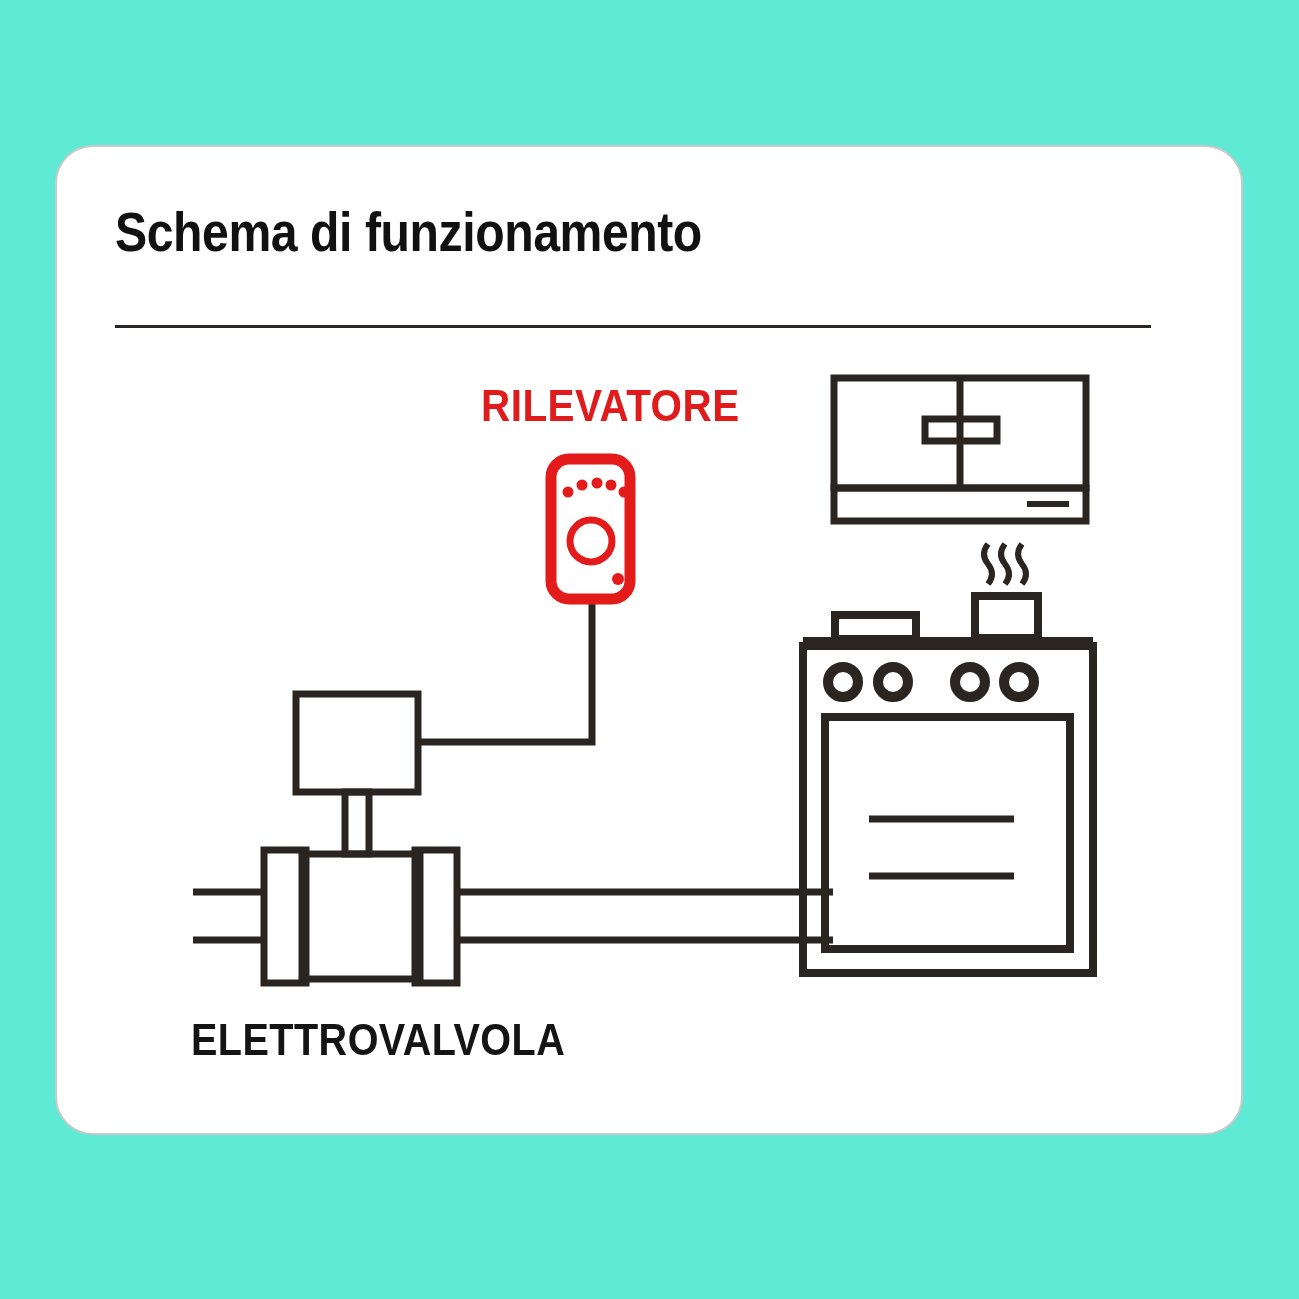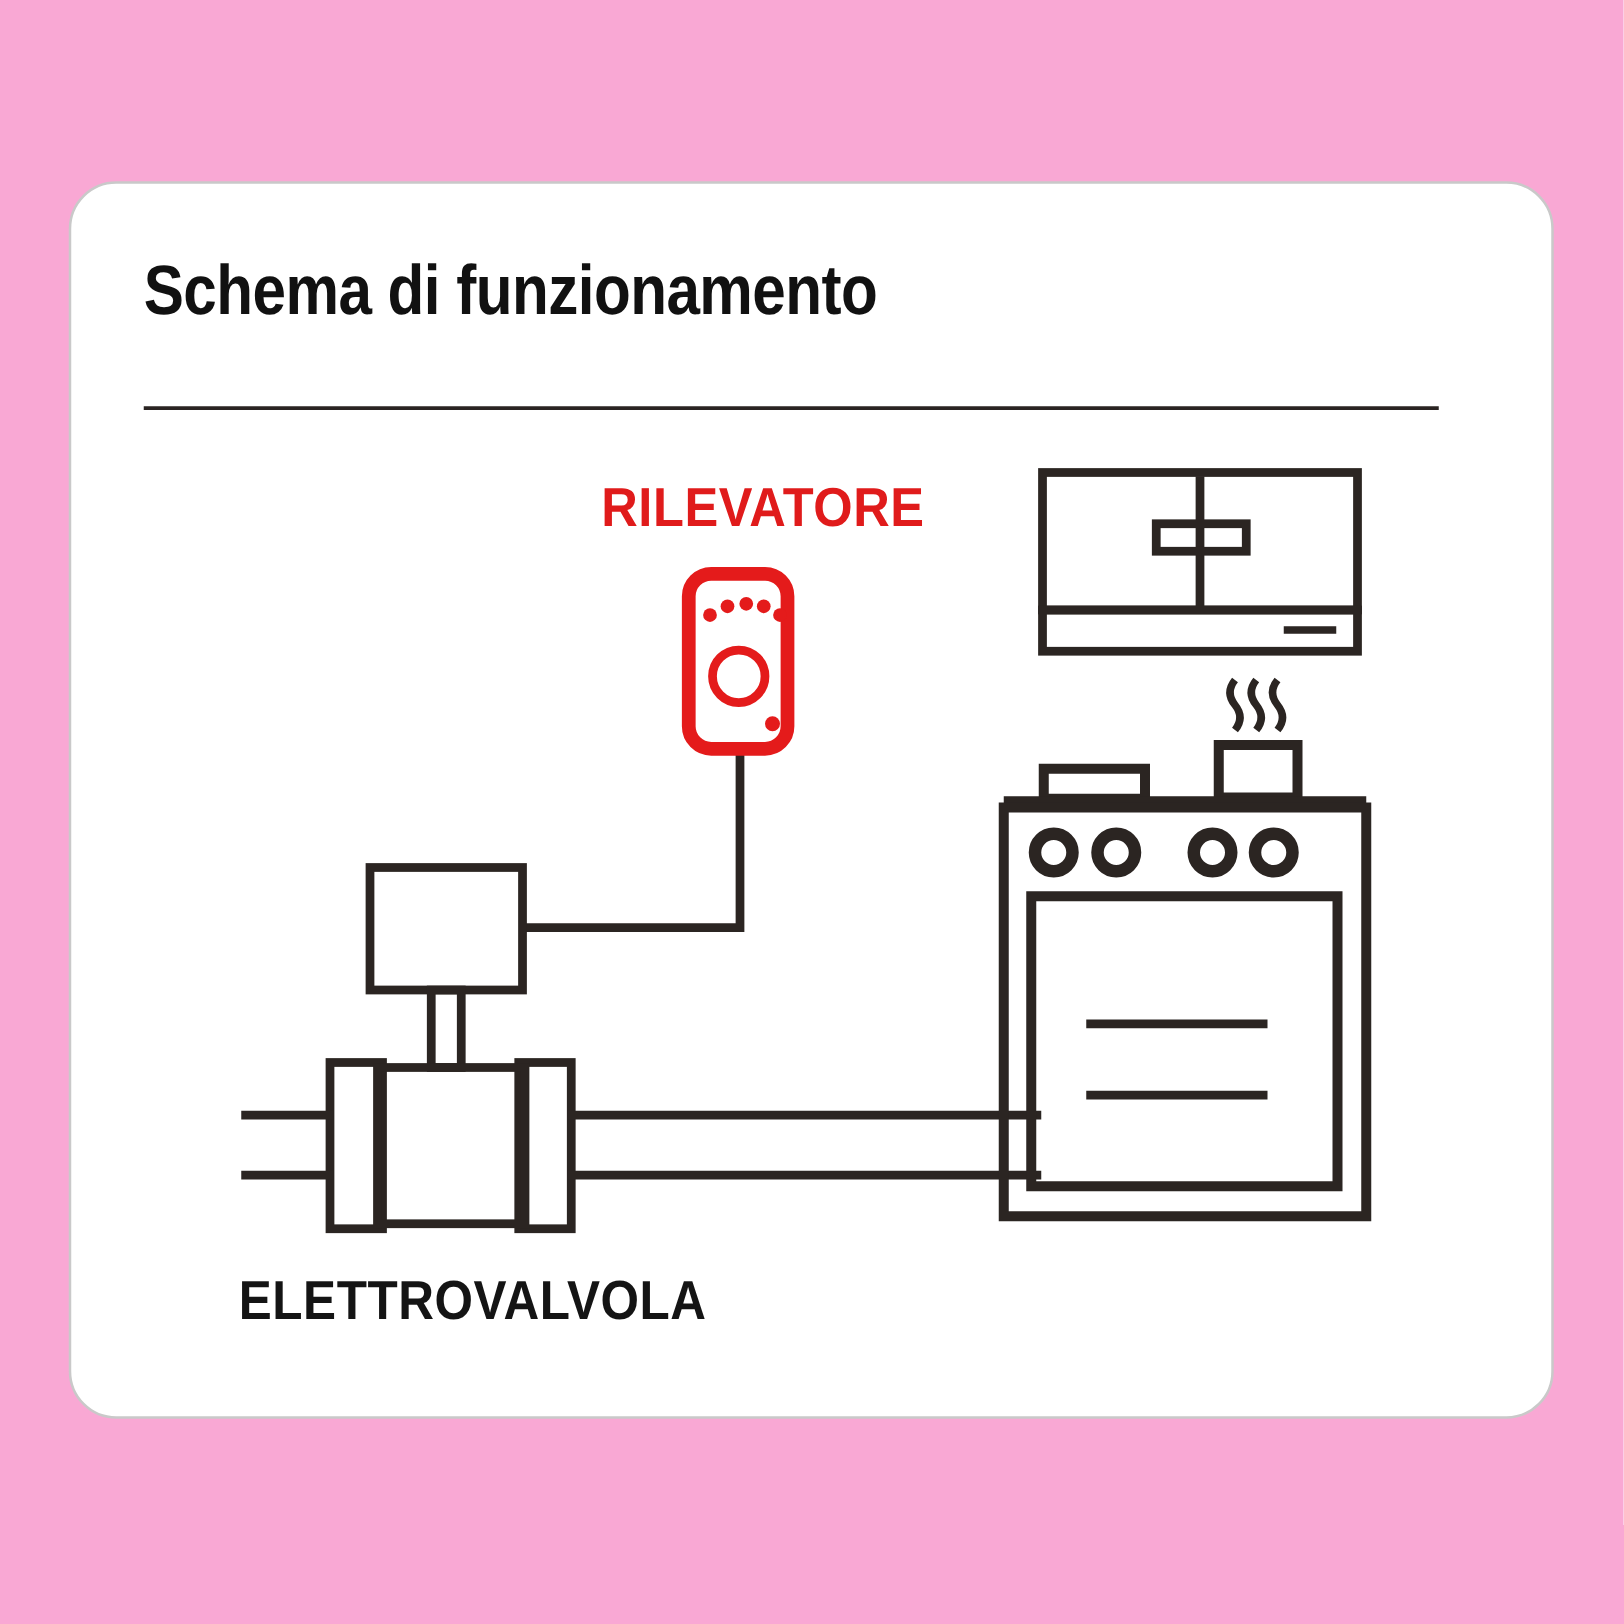--- a/index.html
+++ b/index.html
@@ -10,21 +10,21 @@
   body {
     width: 1299px;
     height: 1299px;
     font-family: "Liberation Sans", sans-serif;
     overflow: hidden;
   }
   #stage {
     position: relative;
     width: 1299px;
     height: 1299px;
-    background: #f9a8d4;
+    background: #5eead4;
   }
   
   #card {
     position: absolute;
     left: 55px;
     top: 145px;
     width: 1188px;
     height: 990px;
     border: 2px solid #c9c9c9;
     border-radius: 38px;

